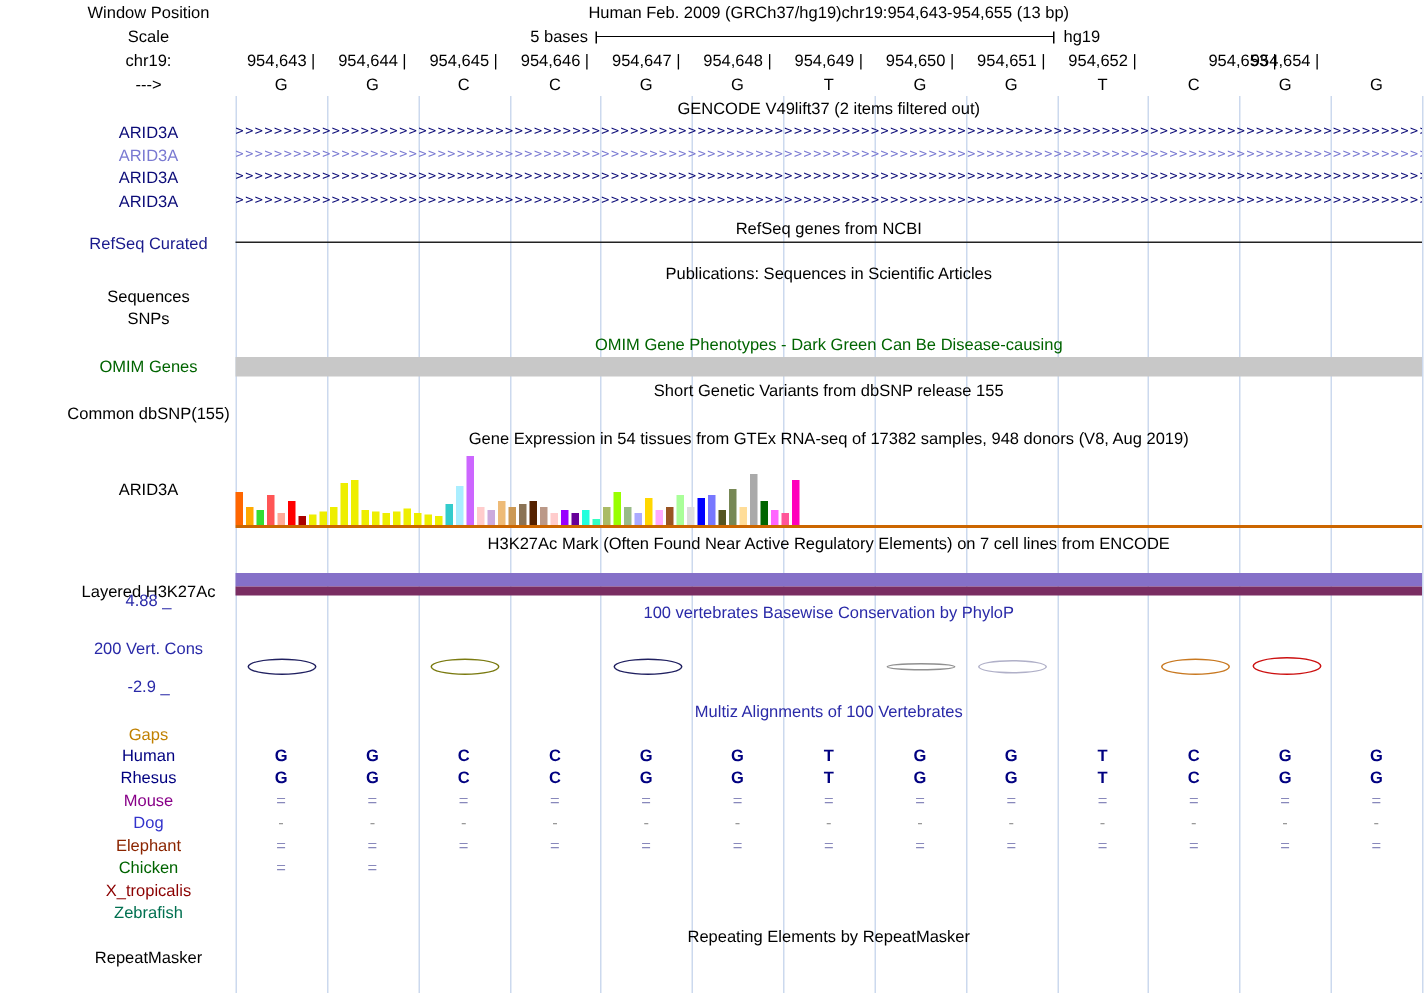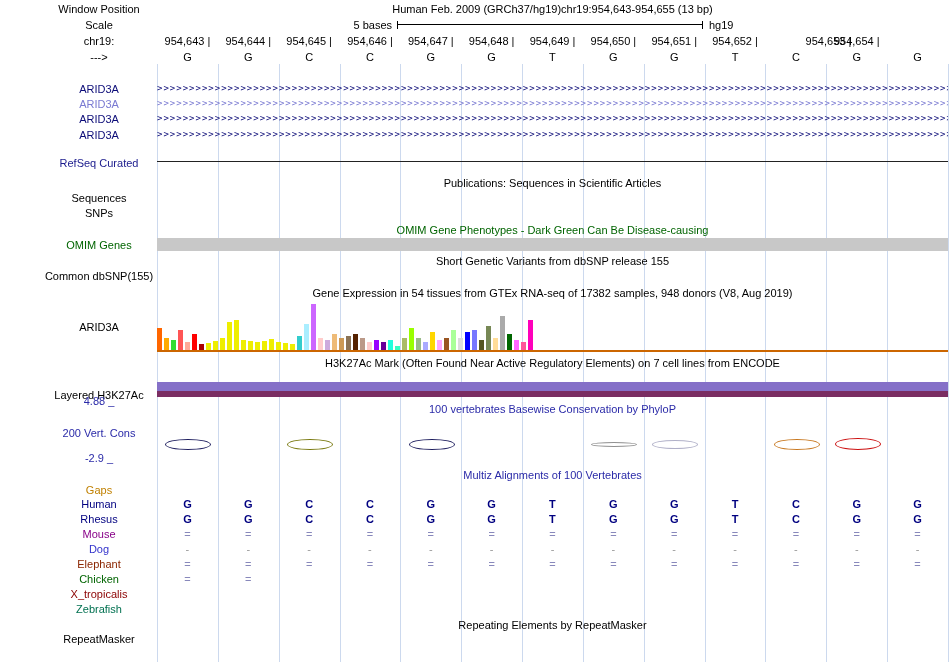--- a/index.html
+++ b/index.html
@@ -126,31 +126,33 @@
       <span class="base-cell" style="left: 304.231px; width: 60.8462px;">G</span>
       <span class="base-cell" style="left: 365.077px; width: 60.8462px;">T</span>
       <span class="base-cell" style="left: 425.923px; width: 60.8462px;">G</span>
       <span class="base-cell" style="left: 486.769px; width: 60.8462px;">G</span>
       <span class="base-cell" style="left: 547.615px; width: 60.8462px;">T</span>
       <span class="base-cell" style="left: 608.462px; width: 60.8462px;">C</span>
       <span class="base-cell" style="left: 669.308px; width: 60.8462px;">G</span>
       <span class="base-cell" style="left: 730.154px; width: 60.8462px;">G</span>
     </div>
 
+  <div class="trk hdr" style="top:66px">GENCODE V49lift37 (2 items filtered out)</div>
   <div id="gencode-rows">
       <div class="lbl" style="top: 82px; color: rgb(12, 12, 120);">ARID3A</div>
       <div class="trk arrows" style="top: 82px; color: rgb(12, 12, 120);">&gt;&gt;&gt;&gt;&gt;&gt;&gt;&gt;&gt;&gt;&gt;&gt;&gt;&gt;&gt;&gt;&gt;&gt;&gt;&gt;&gt;&gt;&gt;&gt;&gt;&gt;&gt;&gt;&gt;&gt;&gt;&gt;&gt;&gt;&gt;&gt;&gt;&gt;&gt;&gt;&gt;&gt;&gt;&gt;&gt;&gt;&gt;&gt;&gt;&gt;&gt;&gt;&gt;&gt;&gt;&gt;&gt;&gt;&gt;&gt;&gt;&gt;&gt;&gt;&gt;&gt;&gt;&gt;&gt;&gt;&gt;&gt;&gt;&gt;&gt;&gt;&gt;&gt;&gt;&gt;&gt;&gt;&gt;&gt;&gt;&gt;&gt;&gt;&gt;&gt;&gt;&gt;&gt;&gt;&gt;&gt;&gt;&gt;&gt;&gt;&gt;&gt;&gt;&gt;&gt;&gt;&gt;&gt;&gt;&gt;&gt;&gt;&gt;&gt;&gt;&gt;&gt;&gt;&gt;&gt;&gt;&gt;&gt;&gt;&gt;&gt;&gt;&gt;&gt;&gt;&gt;&gt;&gt;&gt;&gt;&gt;&gt;&gt;&gt;&gt;&gt;&gt;&gt;&gt;&gt;&gt;&gt;&gt;&gt;&gt;&gt;&gt;&gt;&gt;&gt;&gt;&gt;&gt;&gt;&gt;&gt;&gt;&gt;&gt;&gt;&gt;&gt;&gt;&gt;&gt;&gt;&gt;&gt;&gt;&gt;&gt;&gt;&gt;&gt;&gt;&gt;&gt;&gt;&gt;&gt;&gt;&gt;&gt;&gt;&gt;&gt;&gt;&gt;&gt;&gt;&gt;&gt;&gt;&gt;&gt;&gt;&gt;&gt;&gt;&gt;&gt;&gt;&gt;&gt;&gt;&gt;&gt;&gt;&gt;&gt;&gt;&gt;&gt;&gt;&gt;&gt;&gt;&gt;&gt;&gt;&gt;&gt;&gt;&gt;&gt;&gt;&gt;&gt;&gt;&gt;&gt;&gt;&gt;&gt;&gt;&gt;&gt;&gt;&gt;&gt;&gt;&gt;&gt;&gt;&gt;&gt;&gt;&gt;&gt;&gt;&gt;&gt;&gt;&gt;&gt;&gt;&gt;&gt;&gt;&gt;&gt;&gt;&gt;&gt;&gt;&gt;&gt;&gt;&gt;&gt;&gt;&gt;&gt;&gt;&gt;&gt;&gt;&gt;&gt;&gt;&gt;&gt;&gt;&gt;&gt;&gt;&gt;&gt;&gt;&gt;&gt;&gt;&gt;&gt;&gt;</div>
       <div class="lbl" style="top: 97px; color: rgb(122, 122, 210);">ARID3A</div>
       <div class="trk arrows" style="top: 97px; color: rgb(122, 122, 210);">&gt;&gt;&gt;&gt;&gt;&gt;&gt;&gt;&gt;&gt;&gt;&gt;&gt;&gt;&gt;&gt;&gt;&gt;&gt;&gt;&gt;&gt;&gt;&gt;&gt;&gt;&gt;&gt;&gt;&gt;&gt;&gt;&gt;&gt;&gt;&gt;&gt;&gt;&gt;&gt;&gt;&gt;&gt;&gt;&gt;&gt;&gt;&gt;&gt;&gt;&gt;&gt;&gt;&gt;&gt;&gt;&gt;&gt;&gt;&gt;&gt;&gt;&gt;&gt;&gt;&gt;&gt;&gt;&gt;&gt;&gt;&gt;&gt;&gt;&gt;&gt;&gt;&gt;&gt;&gt;&gt;&gt;&gt;&gt;&gt;&gt;&gt;&gt;&gt;&gt;&gt;&gt;&gt;&gt;&gt;&gt;&gt;&gt;&gt;&gt;&gt;&gt;&gt;&gt;&gt;&gt;&gt;&gt;&gt;&gt;&gt;&gt;&gt;&gt;&gt;&gt;&gt;&gt;&gt;&gt;&gt;&gt;&gt;&gt;&gt;&gt;&gt;&gt;&gt;&gt;&gt;&gt;&gt;&gt;&gt;&gt;&gt;&gt;&gt;&gt;&gt;&gt;&gt;&gt;&gt;&gt;&gt;&gt;&gt;&gt;&gt;&gt;&gt;&gt;&gt;&gt;&gt;&gt;&gt;&gt;&gt;&gt;&gt;&gt;&gt;&gt;&gt;&gt;&gt;&gt;&gt;&gt;&gt;&gt;&gt;&gt;&gt;&gt;&gt;&gt;&gt;&gt;&gt;&gt;&gt;&gt;&gt;&gt;&gt;&gt;&gt;&gt;&gt;&gt;&gt;&gt;&gt;&gt;&gt;&gt;&gt;&gt;&gt;&gt;&gt;&gt;&gt;&gt;&gt;&gt;&gt;&gt;&gt;&gt;&gt;&gt;&gt;&gt;&gt;&gt;&gt;&gt;&gt;&gt;&gt;&gt;&gt;&gt;&gt;&gt;&gt;&gt;&gt;&gt;&gt;&gt;&gt;&gt;&gt;&gt;&gt;&gt;&gt;&gt;&gt;&gt;&gt;&gt;&gt;&gt;&gt;&gt;&gt;&gt;&gt;&gt;&gt;&gt;&gt;&gt;&gt;&gt;&gt;&gt;&gt;&gt;&gt;&gt;&gt;&gt;&gt;&gt;&gt;&gt;&gt;&gt;&gt;&gt;&gt;&gt;&gt;&gt;&gt;&gt;&gt;&gt;&gt;&gt;&gt;&gt;&gt;&gt;&gt;&gt;&gt;&gt;&gt;&gt;&gt;&gt;</div>
       <div class="lbl" style="top: 112px; color: rgb(12, 12, 120);">ARID3A</div>
       <div class="trk arrows" style="top: 112px; color: rgb(12, 12, 120);">&gt;&gt;&gt;&gt;&gt;&gt;&gt;&gt;&gt;&gt;&gt;&gt;&gt;&gt;&gt;&gt;&gt;&gt;&gt;&gt;&gt;&gt;&gt;&gt;&gt;&gt;&gt;&gt;&gt;&gt;&gt;&gt;&gt;&gt;&gt;&gt;&gt;&gt;&gt;&gt;&gt;&gt;&gt;&gt;&gt;&gt;&gt;&gt;&gt;&gt;&gt;&gt;&gt;&gt;&gt;&gt;&gt;&gt;&gt;&gt;&gt;&gt;&gt;&gt;&gt;&gt;&gt;&gt;&gt;&gt;&gt;&gt;&gt;&gt;&gt;&gt;&gt;&gt;&gt;&gt;&gt;&gt;&gt;&gt;&gt;&gt;&gt;&gt;&gt;&gt;&gt;&gt;&gt;&gt;&gt;&gt;&gt;&gt;&gt;&gt;&gt;&gt;&gt;&gt;&gt;&gt;&gt;&gt;&gt;&gt;&gt;&gt;&gt;&gt;&gt;&gt;&gt;&gt;&gt;&gt;&gt;&gt;&gt;&gt;&gt;&gt;&gt;&gt;&gt;&gt;&gt;&gt;&gt;&gt;&gt;&gt;&gt;&gt;&gt;&gt;&gt;&gt;&gt;&gt;&gt;&gt;&gt;&gt;&gt;&gt;&gt;&gt;&gt;&gt;&gt;&gt;&gt;&gt;&gt;&gt;&gt;&gt;&gt;&gt;&gt;&gt;&gt;&gt;&gt;&gt;&gt;&gt;&gt;&gt;&gt;&gt;&gt;&gt;&gt;&gt;&gt;&gt;&gt;&gt;&gt;&gt;&gt;&gt;&gt;&gt;&gt;&gt;&gt;&gt;&gt;&gt;&gt;&gt;&gt;&gt;&gt;&gt;&gt;&gt;&gt;&gt;&gt;&gt;&gt;&gt;&gt;&gt;&gt;&gt;&gt;&gt;&gt;&gt;&gt;&gt;&gt;&gt;&gt;&gt;&gt;&gt;&gt;&gt;&gt;&gt;&gt;&gt;&gt;&gt;&gt;&gt;&gt;&gt;&gt;&gt;&gt;&gt;&gt;&gt;&gt;&gt;&gt;&gt;&gt;&gt;&gt;&gt;&gt;&gt;&gt;&gt;&gt;&gt;&gt;&gt;&gt;&gt;&gt;&gt;&gt;&gt;&gt;&gt;&gt;&gt;&gt;&gt;&gt;&gt;&gt;&gt;&gt;&gt;&gt;&gt;&gt;&gt;&gt;&gt;&gt;&gt;&gt;&gt;&gt;&gt;&gt;&gt;&gt;&gt;&gt;&gt;&gt;&gt;&gt;&gt;</div>
       <div class="lbl" style="top: 128px; color: rgb(12, 12, 120);">ARID3A</div>
       <div class="trk arrows" style="top: 128px; color: rgb(12, 12, 120);">&gt;&gt;&gt;&gt;&gt;&gt;&gt;&gt;&gt;&gt;&gt;&gt;&gt;&gt;&gt;&gt;&gt;&gt;&gt;&gt;&gt;&gt;&gt;&gt;&gt;&gt;&gt;&gt;&gt;&gt;&gt;&gt;&gt;&gt;&gt;&gt;&gt;&gt;&gt;&gt;&gt;&gt;&gt;&gt;&gt;&gt;&gt;&gt;&gt;&gt;&gt;&gt;&gt;&gt;&gt;&gt;&gt;&gt;&gt;&gt;&gt;&gt;&gt;&gt;&gt;&gt;&gt;&gt;&gt;&gt;&gt;&gt;&gt;&gt;&gt;&gt;&gt;&gt;&gt;&gt;&gt;&gt;&gt;&gt;&gt;&gt;&gt;&gt;&gt;&gt;&gt;&gt;&gt;&gt;&gt;&gt;&gt;&gt;&gt;&gt;&gt;&gt;&gt;&gt;&gt;&gt;&gt;&gt;&gt;&gt;&gt;&gt;&gt;&gt;&gt;&gt;&gt;&gt;&gt;&gt;&gt;&gt;&gt;&gt;&gt;&gt;&gt;&gt;&gt;&gt;&gt;&gt;&gt;&gt;&gt;&gt;&gt;&gt;&gt;&gt;&gt;&gt;&gt;&gt;&gt;&gt;&gt;&gt;&gt;&gt;&gt;&gt;&gt;&gt;&gt;&gt;&gt;&gt;&gt;&gt;&gt;&gt;&gt;&gt;&gt;&gt;&gt;&gt;&gt;&gt;&gt;&gt;&gt;&gt;&gt;&gt;&gt;&gt;&gt;&gt;&gt;&gt;&gt;&gt;&gt;&gt;&gt;&gt;&gt;&gt;&gt;&gt;&gt;&gt;&gt;&gt;&gt;&gt;&gt;&gt;&gt;&gt;&gt;&gt;&gt;&gt;&gt;&gt;&gt;&gt;&gt;&gt;&gt;&gt;&gt;&gt;&gt;&gt;&gt;&gt;&gt;&gt;&gt;&gt;&gt;&gt;&gt;&gt;&gt;&gt;&gt;&gt;&gt;&gt;&gt;&gt;&gt;&gt;&gt;&gt;&gt;&gt;&gt;&gt;&gt;&gt;&gt;&gt;&gt;&gt;&gt;&gt;&gt;&gt;&gt;&gt;&gt;&gt;&gt;&gt;&gt;&gt;&gt;&gt;&gt;&gt;&gt;&gt;&gt;&gt;&gt;&gt;&gt;&gt;&gt;&gt;&gt;&gt;&gt;&gt;&gt;&gt;&gt;&gt;&gt;&gt;&gt;&gt;&gt;&gt;&gt;&gt;&gt;&gt;&gt;&gt;&gt;&gt;&gt;&gt;</div>
     </div>
 
+  <div class="trk hdr" style="top:146px">RefSeq genes from NCBI</div>
   <div class="hline" id="refseq-line" style="top: 161px; background: rgb(34, 34, 34);"></div>
   <div class="lbl" style="top:156px;color:#1a1a8c">RefSeq Curated</div>
 
   <div class="trk hdr" style="top:176px">Publications: Sequences in Scientific Articles</div>
   <div class="lbl" style="top:191px">Sequences</div>
 
   <div class="lbl" style="top:206px">SNPs</div>
 
   <div class="trk hdr green" style="top:223px">OMIM Gene Phenotypes - Dark Green Can Be Disease-causing</div>
   <div class="omim-bar" id="omim-bar" style="top: 238px; background: rgb(200, 200, 200);"></div>

